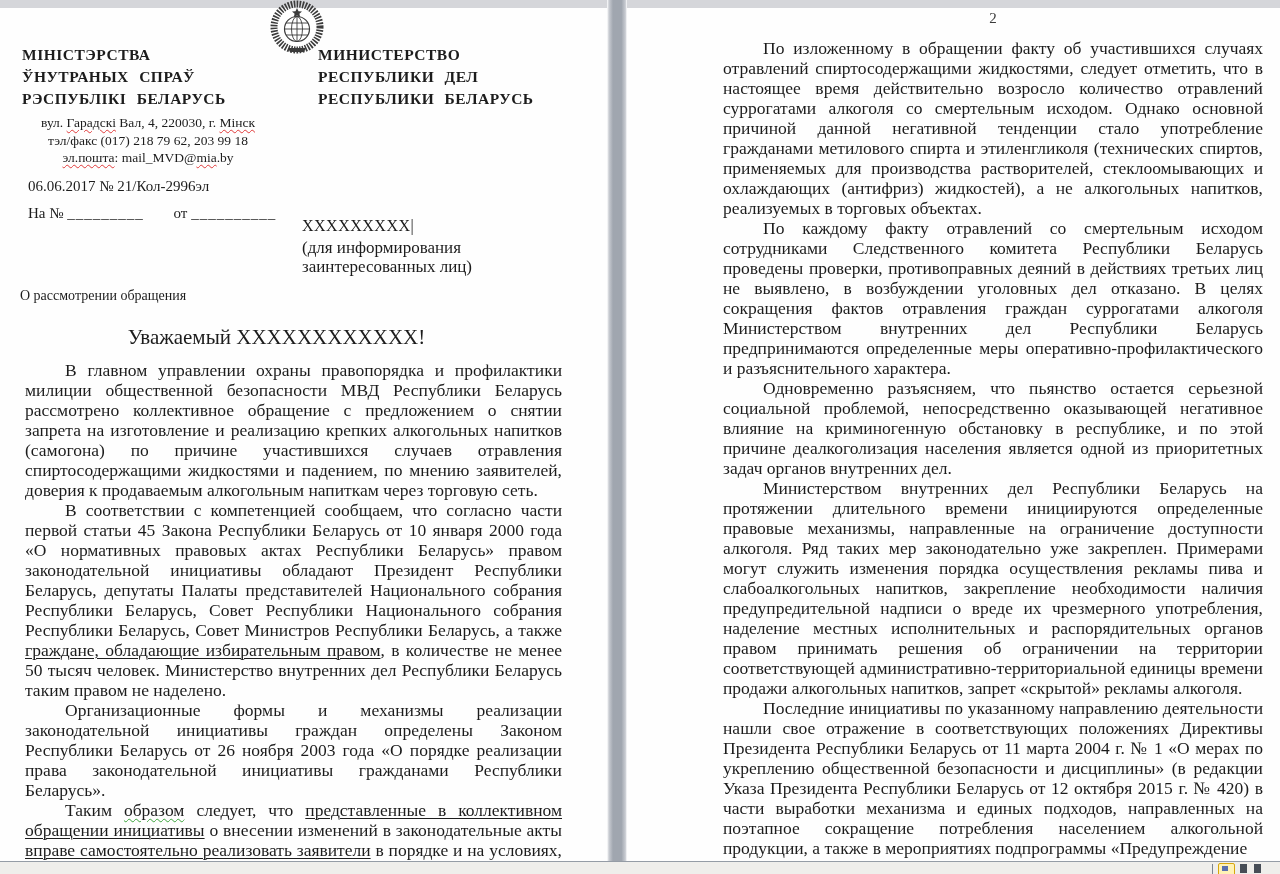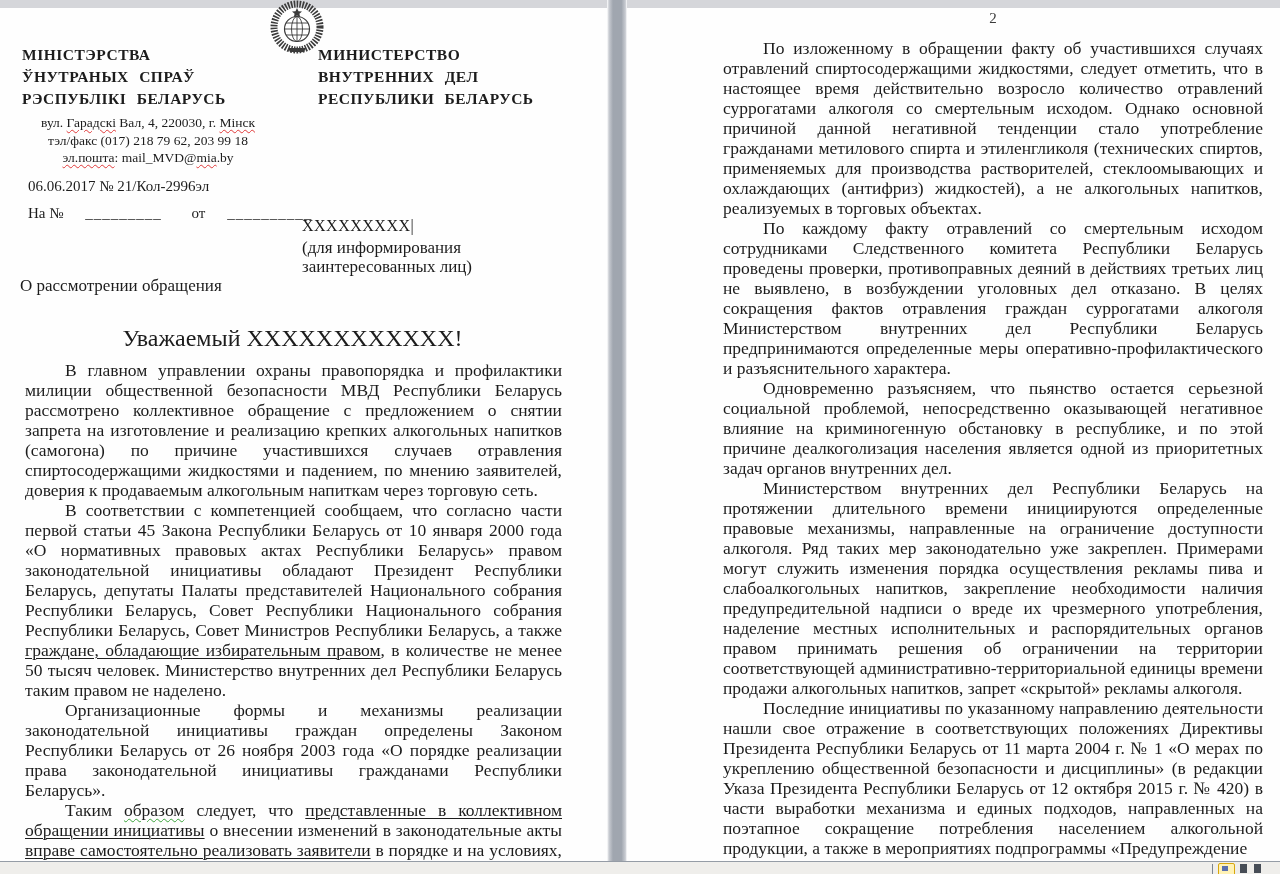--- a/index.html
+++ b/index.html
@@ -15,26 +15,26 @@
   .org{position:absolute;font-weight:bold;font-size:15.5px;line-height:22px;
        word-spacing:6px;letter-spacing:.5px;}
   .org-by{left:22px;top:36px;width:252px;}
   .org-ru{left:318px;top:36px;width:256px;}
   .addr{position:absolute;text-align:center;font-size:13.5px;line-height:17.5px;font-weight:normal;}
   .addr-by{left:10px;top:106px;width:276px;}
   .addr-ru{left:310px;top:106px;width:272px;}
   .emblem{position:absolute;left:266px;top:-8px;width:62px;height:58px;}
   .ref-date{position:absolute;left:28px;top:170px;font-size:15px;}
   .ref-line{position:absolute;left:28px;top:197px;font-size:15px;}
-  .ref-line .blank{letter-spacing:1px;margin-left:18px;}
+  .ref-line .blank{letter-spacing:1px;}
   .ref-line .from-lbl{margin-left:26px;}
   .addressee{position:absolute;left:302px;top:206px;font-size:17px;line-height:19px;}
   .addressee .name{font-size:16px;line-height:24px;letter-spacing:.5px;}
-  .subject{position:absolute;left:20px;top:268px;font-size:17px;text-align:center;}
-  .greeting{position:absolute;left:24px;top:317px;width:537px;text-align:center;font-size:24px;}
+  .subject{position:absolute;left:20px;top:280px;font-size:14px;text-align:center;}
+  .greeting{position:absolute;left:8px;top:317px;width:537px;text-align:center;font-size:21px;}
   
   .body{position:absolute;font-size:17.5px;line-height:20px;text-align:justify;}
   .body p{margin:0;text-indent:40px;}
   .body-left{left:25px;top:352px;width:537px;}
   .body-right{left:96px;top:30px;width:540px;}
   .page-num{position:absolute;left:96px;top:2px;width:540px;text-align:center;font-size:15px;color:#3a3a3a;}
   .u-solid{text-decoration:underline;text-decoration-thickness:1px;text-underline-offset:2px;}
   .u-green{text-decoration:underline;text-decoration-style:wavy;text-decoration-color:#3aa33a;
            text-decoration-thickness:1px;text-underline-offset:2px;}
   .u-red{text-decoration:underline;text-decoration-style:wavy;text-decoration-color:#e03a3a;
@@ -73,21 +73,21 @@
       <line x1="18.5" y1="29" x2="43.5" y2="29" stroke="#3b3b3b" stroke-width="0.9"></line>
       <line x1="20" y1="23" x2="42" y2="23" stroke="#3b3b3b" stroke-width="0.9"></line>
       <line x1="20" y1="35" x2="42" y2="35" stroke="#3b3b3b" stroke-width="0.9"></line>
       <path d="M31 8 l1.5 3.2 3.5.3 -2.6 2.3 .8 3.4 -3.2-1.8 -3.2 1.8 .8-3.4 -2.6-2.3 3.5-.3 z" fill="#3b3b3b"></path>
       <path d="M22 48 h18 l-2 4 h-14 z" fill="#3b3b3b"></path>
       <line x1="31" y1="16.5" x2="31" y2="41.5" stroke="#3b3b3b" stroke-width="0.9"></line>
     </svg>
 
     <div class="org org-ru">
       <div>МИНИСТЕРСТВО</div>
-      <div>ВНУТРЕННИХ ДЕЛ</div>
+      <div>РЕСПУБЛИКИ ДЕЛ</div>
       <div>РЕСПУБЛИКИ БЕЛАРУСЬ</div>
     </div>
 
     <div class="addr addr-by">
       <div><span>вул. </span><span class="u-red">Гарадскі</span><span> Вал, 4, 220030, г. </span><span class="u-red">Мінск</span></div>
       <div>тэл/факс  (017) 218 79 62, 203 99 18</div>
       <div><span class="u-red">эл.пошта</span><span>: mail_MVD@</span><span class="u-red">mia</span><span>.by</span></div>
     </div>
 
 

